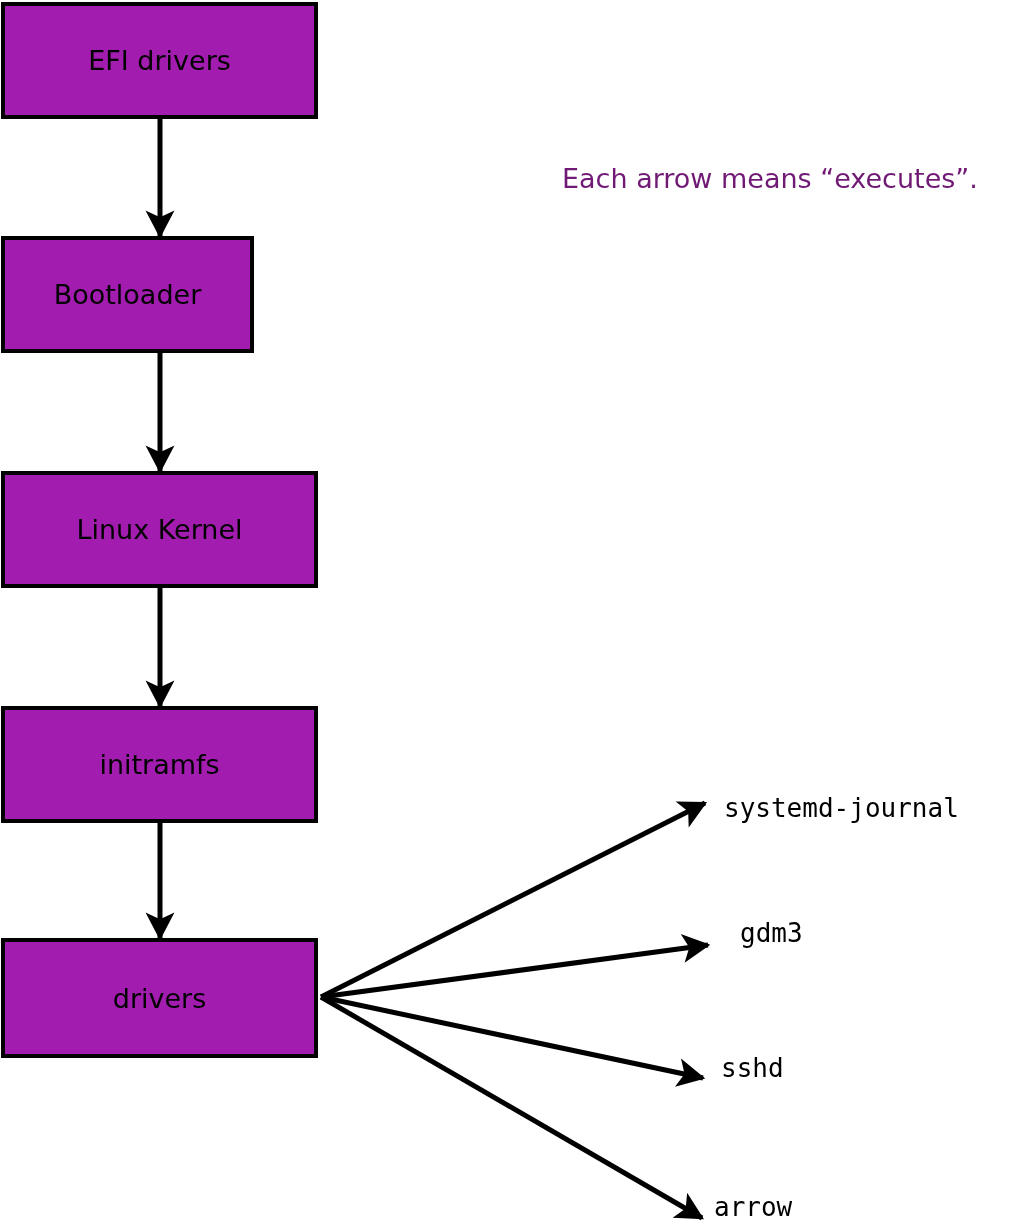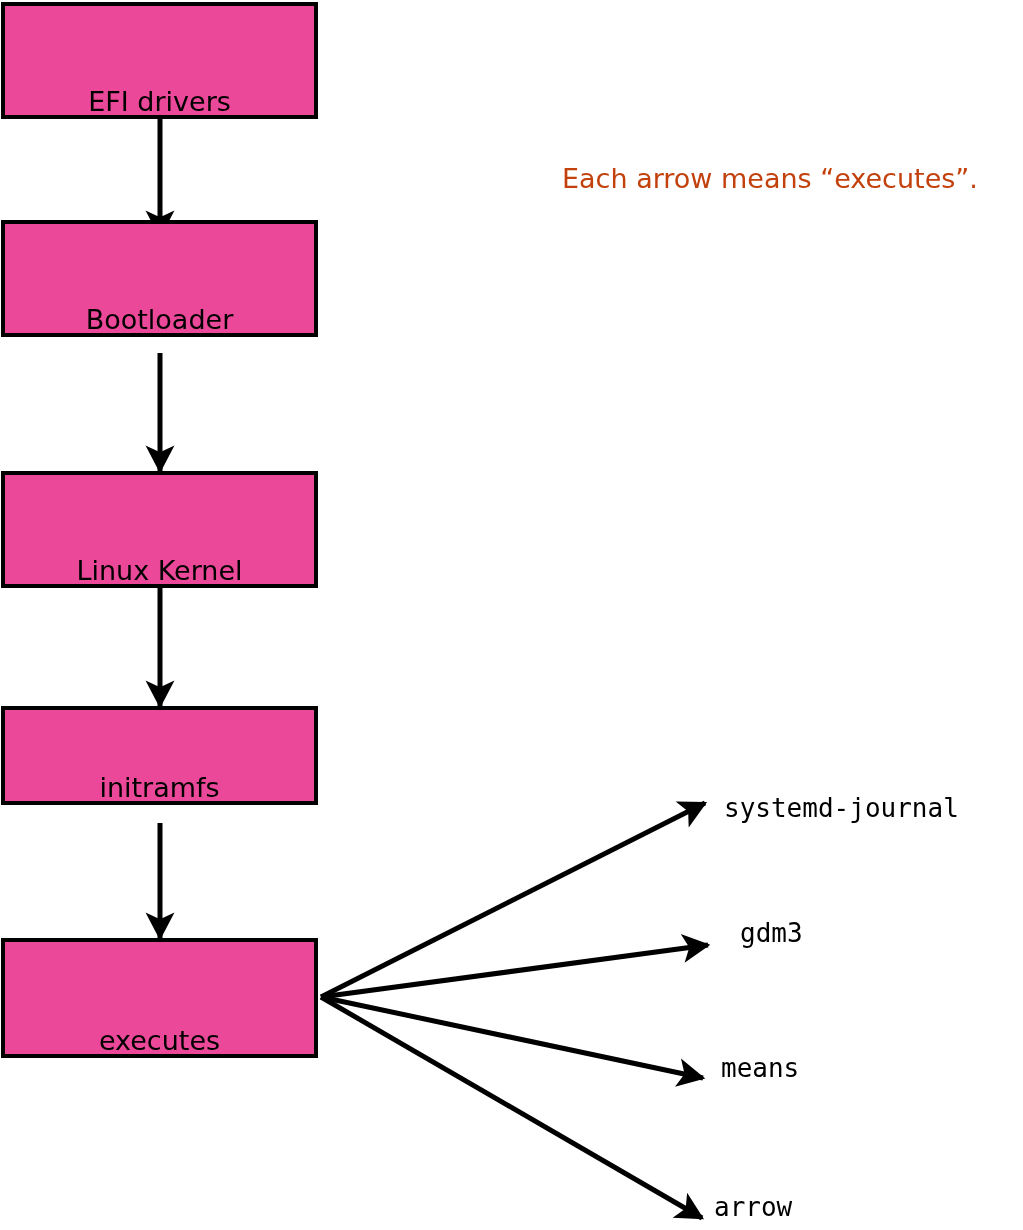--- a/index.html
+++ b/index.html
@@ -23,23 +23,23 @@
     position: absolute;
     left: 0;
     top: 0;
     width: 1023px;
     height: 1230px;
   }
   .node-box {
     position: absolute;
     box-sizing: border-box;
     border: 4px solid #000000;
-    background: #ec4899;
+    background: #a21caf;
     display: flex;
-    align-items: flex-end;
+    align-items: center;
     justify-content: center;
   }
   .node-label {
     font-family: "DejaVu Sans", "Liberation Sans", sans-serif;
     font-size: 27px;
     line-height: 1;
     color: #000000;
     white-space: nowrap;
   }
   .leaf-label {
@@ -48,21 +48,21 @@
     font-size: 26px;
     line-height: 1;
     color: #000000;
     white-space: nowrap;
   }
   .annotation {
     position: absolute;
     font-family: "DejaVu Sans", "Liberation Sans", sans-serif;
     font-size: 27px;
     line-height: 1;
-    color: #c2410c;
+    color: #701a75;
     white-space: nowrap;
   }
 </style>
 </head>
 <body>
 
 <div id="canvas">
 
   <svg id="diagram-svg" viewBox="0 0 1023 1230">
     <defs>
@@ -81,35 +81,35 @@
         <line x1="321" y1="997" x2="708" y2="945" stroke="#000000" stroke-width="5" marker-end="url(#arrowhead)"></line>
         <line x1="321" y1="997" x2="703" y2="1078" stroke="#000000" stroke-width="5" marker-end="url(#arrowhead)"></line>
         <line x1="321" y1="997" x2="702" y2="1218" stroke="#000000" stroke-width="5" marker-end="url(#arrowhead)"></line>
       </g>
   </svg>
 
   <div id="chain-node-group">
       <div class="node-box" style="left: 1px; top: 2px; width: 317px; height: 117px; border-color: rgb(0, 0, 0);">
         <span class="node-label">EFI drivers</span>
       </div>
-      <div class="node-box" style="left: 1px; top: 220px; width: 317px; height: 117px; border-color: rgb(0, 0, 0);">
+      <div class="node-box" style="left: 1px; top: 236px; width: 253px; height: 117px; border-color: rgb(0, 0, 0);">
         <span class="node-label">Bootloader</span>
       </div>
       <div class="node-box" style="left: 1px; top: 471px; width: 317px; height: 117px; border-color: rgb(0, 0, 0);">
         <span class="node-label">Linux Kernel</span>
       </div>
-      <div class="node-box" style="left: 1px; top: 706px; width: 317px; height: 99px; border-color: rgb(0, 0, 0);">
+      <div class="node-box" style="left: 1px; top: 706px; width: 317px; height: 117px; border-color: rgb(0, 0, 0);">
         <span class="node-label">initramfs</span>
       </div>
       <div class="node-box" style="left: 1px; top: 938px; width: 317px; height: 120px; border-color: rgb(0, 0, 0);">
-        <span class="node-label">executes</span>
+        <span class="node-label">drivers</span>
       </div>
     </div>
   <div id="leaf-label-group">
       <div class="leaf-label" style="left: 724px; top: 795px;">systemd-journal</div>
       <div class="leaf-label" style="left: 724px; top: 920px; margin-left: 16px;">gdm3</div>
-      <div class="leaf-label" style="left: 721px; top: 1055px;">means</div>
+      <div class="leaf-label" style="left: 721px; top: 1055px;">sshd</div>
       <div class="leaf-label" style="left: 714px; top: 1194px;">arrow</div>
     </div>
 
   <div class="annotation" style="left:562px; top:165px;">Each arrow means “executes”.</div>
 
 </div>
 
 </body></html>

